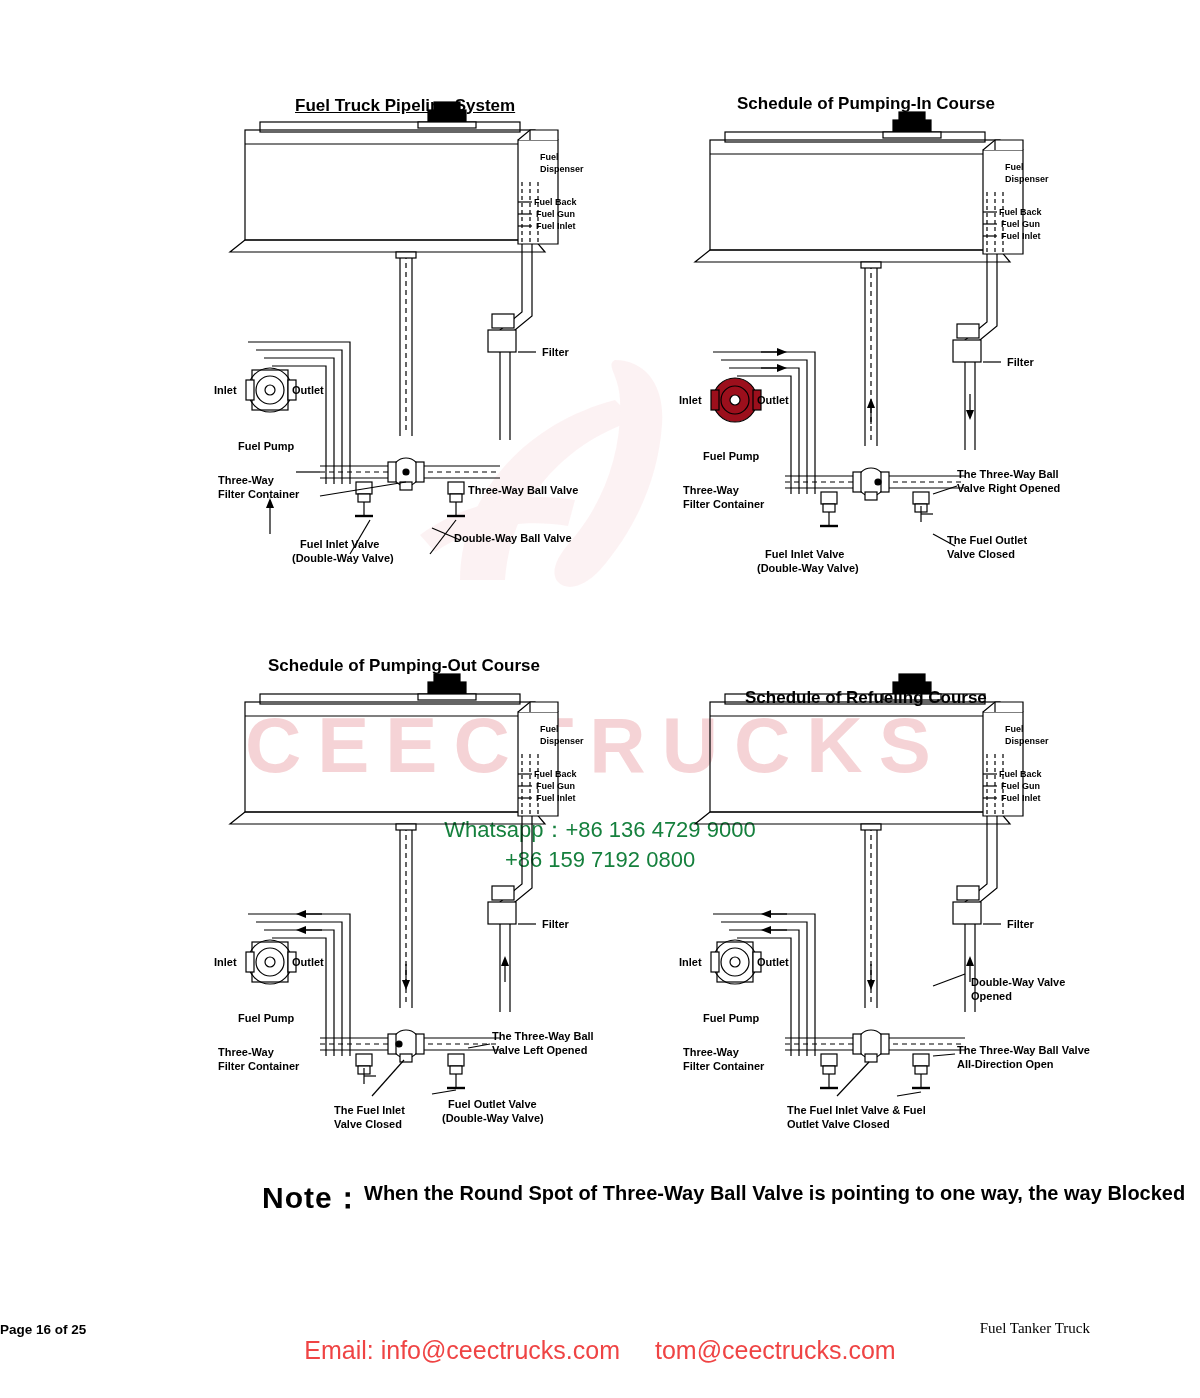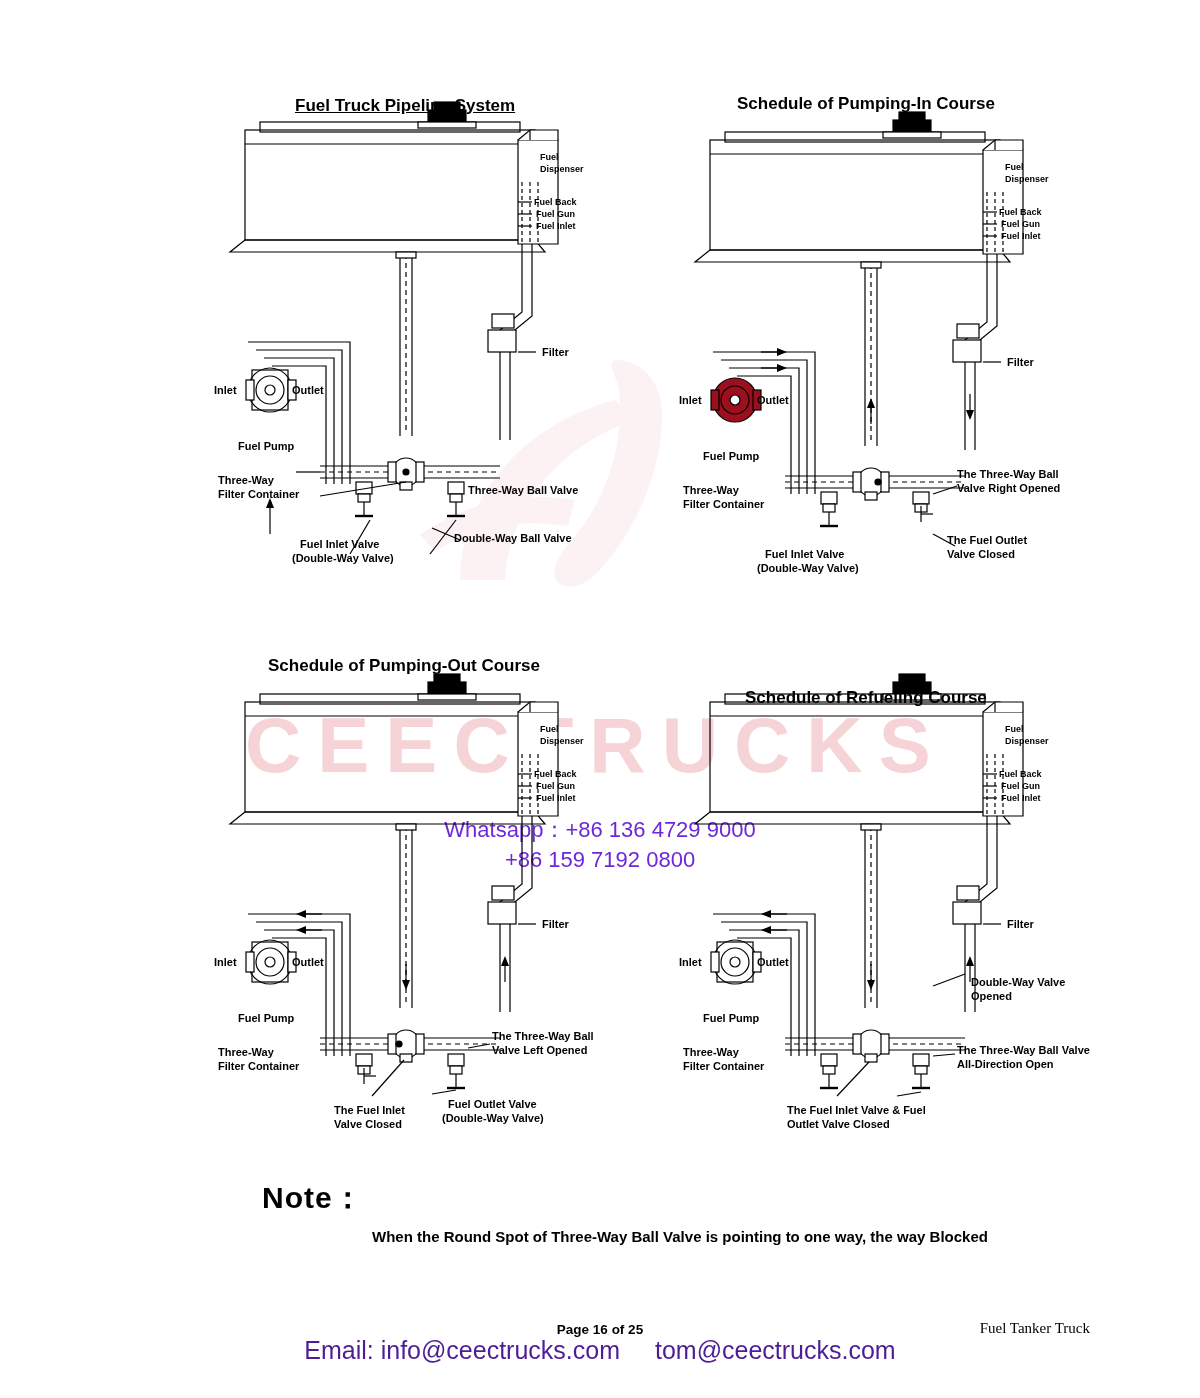--- a/index.html
+++ b/index.html
@@ -21,51 +21,51 @@
     opacity:.18;pointer-events:none;
   }
   .wm-text{
     position:absolute;left:245px;top:700px;width:720px;
     font-size:78px;font-weight:bold;letter-spacing:16px;
     color:#f0b9bd;opacity:.62;white-space:nowrap;pointer-events:none;
     font-family:"Liberation Sans",sans-serif;
   }
   .wm-phone{
     position:absolute;left:385px;top:815px;width:430px;text-align:center;
-    color:#6d28d9;font-size:22px;line-height:30px;pointer-events:none;
+    color:#15803d;font-size:22px;line-height:30px;pointer-events:none;
   }
 
   
   .panel{position:absolute;}
   .panel-title{
     position:absolute;font-size:17px;font-weight:bold;white-space:nowrap;
   }
 
   
   .note-word{
     position:absolute;left:262px;top:1178px;font-size:30px;font-weight:bold;
     letter-spacing:1px;
   }
   .note-lines{
-    position:absolute;left:372px;top:1180px;font-size:15px;font-weight:bold;
-    line-height:26px;white-space:nowrap;margin-top:44px;
+    position:absolute;left:364px;top:1180px;font-size:20px;font-weight:bold;
+    line-height:26px;white-space:nowrap;
   }
 
   
   .page-num{
-    position:absolute;left:0;top:1322px;width:1200px;text-align:center;
+    position:absolute;left:0;top:1322px;width:1200px;text-align:left;
     font-size:13.5px;font-weight:bold;
   }
   .footer-right{
     position:absolute;right:110px;top:1320px;font-size:15px;
     font-family:"Liberation Serif",serif;
   }
   .footer-mail{
     position:absolute;left:0;top:1336px;width:1200px;text-align:center;
-    font-size:25px;color:#4c1d95;white-space:nowrap;
+    font-size:25px;color:#ef4444;white-space:nowrap;
   }
   .footer-mail span{margin:0 14px;}
 
   svg{display:block;}
   text{font-family:"Liberation Sans", sans-serif;}
 </style>
 </head>
 <body>
 
 <div class="page">

